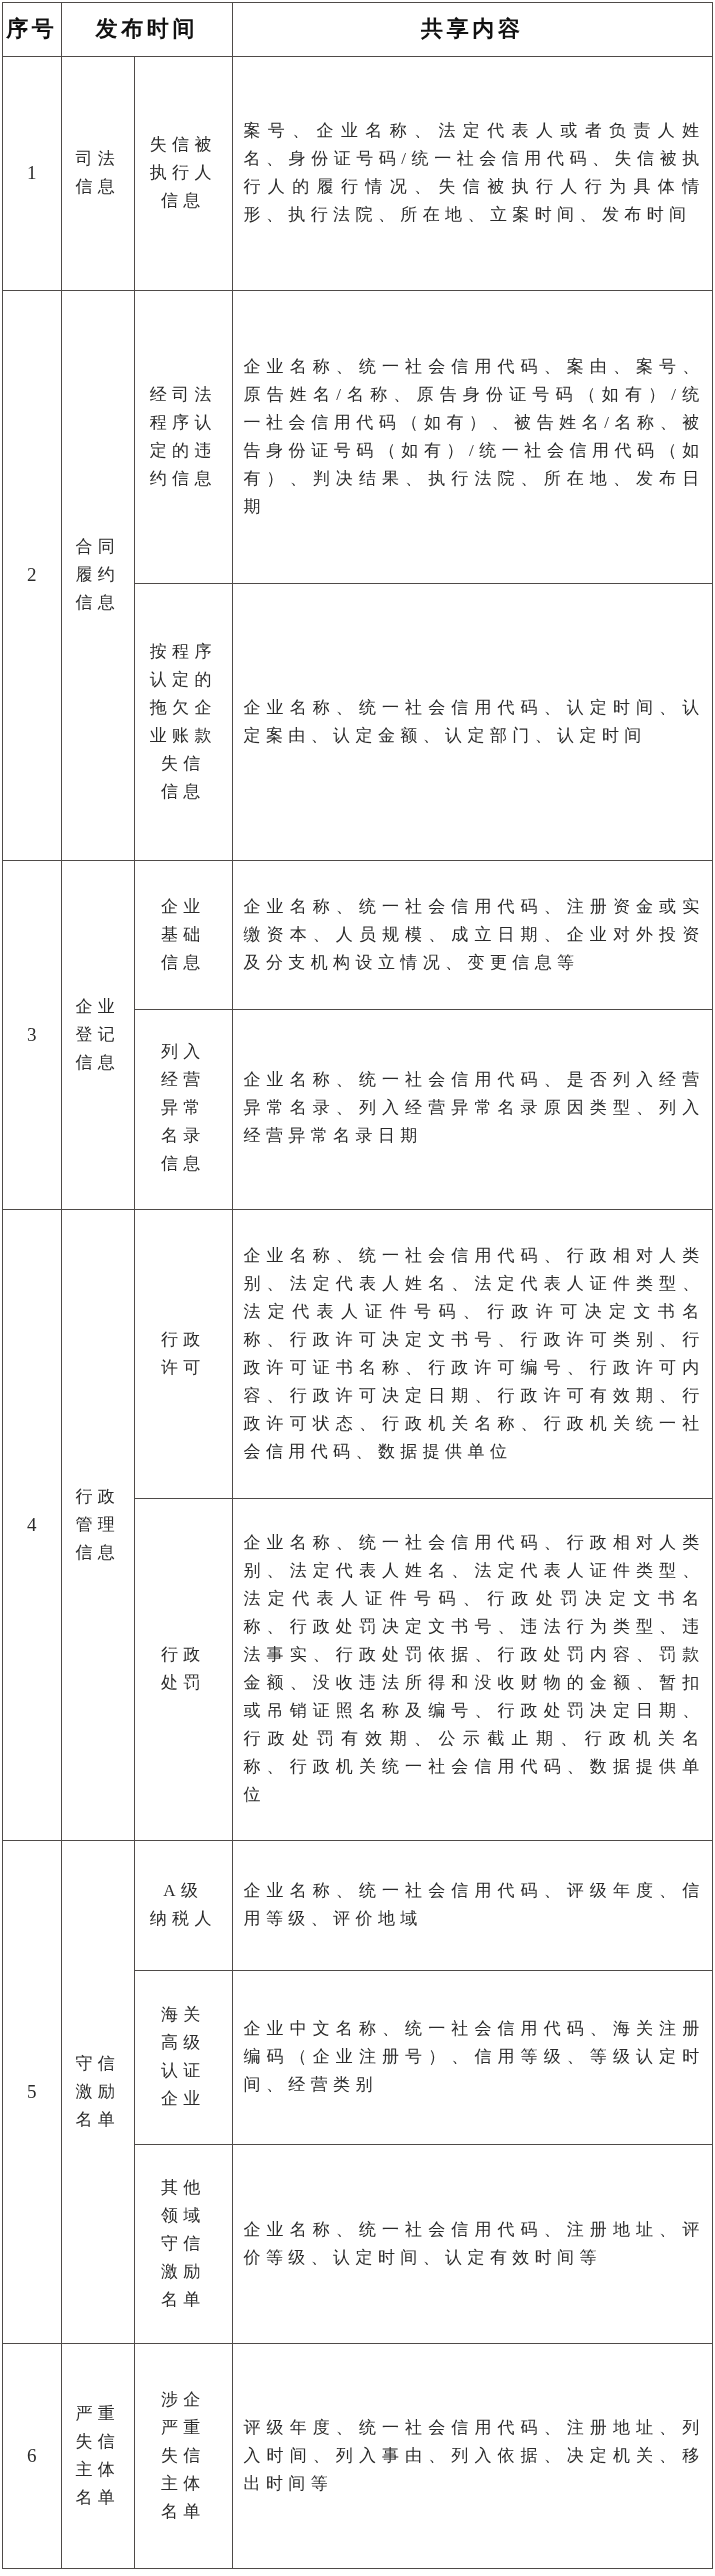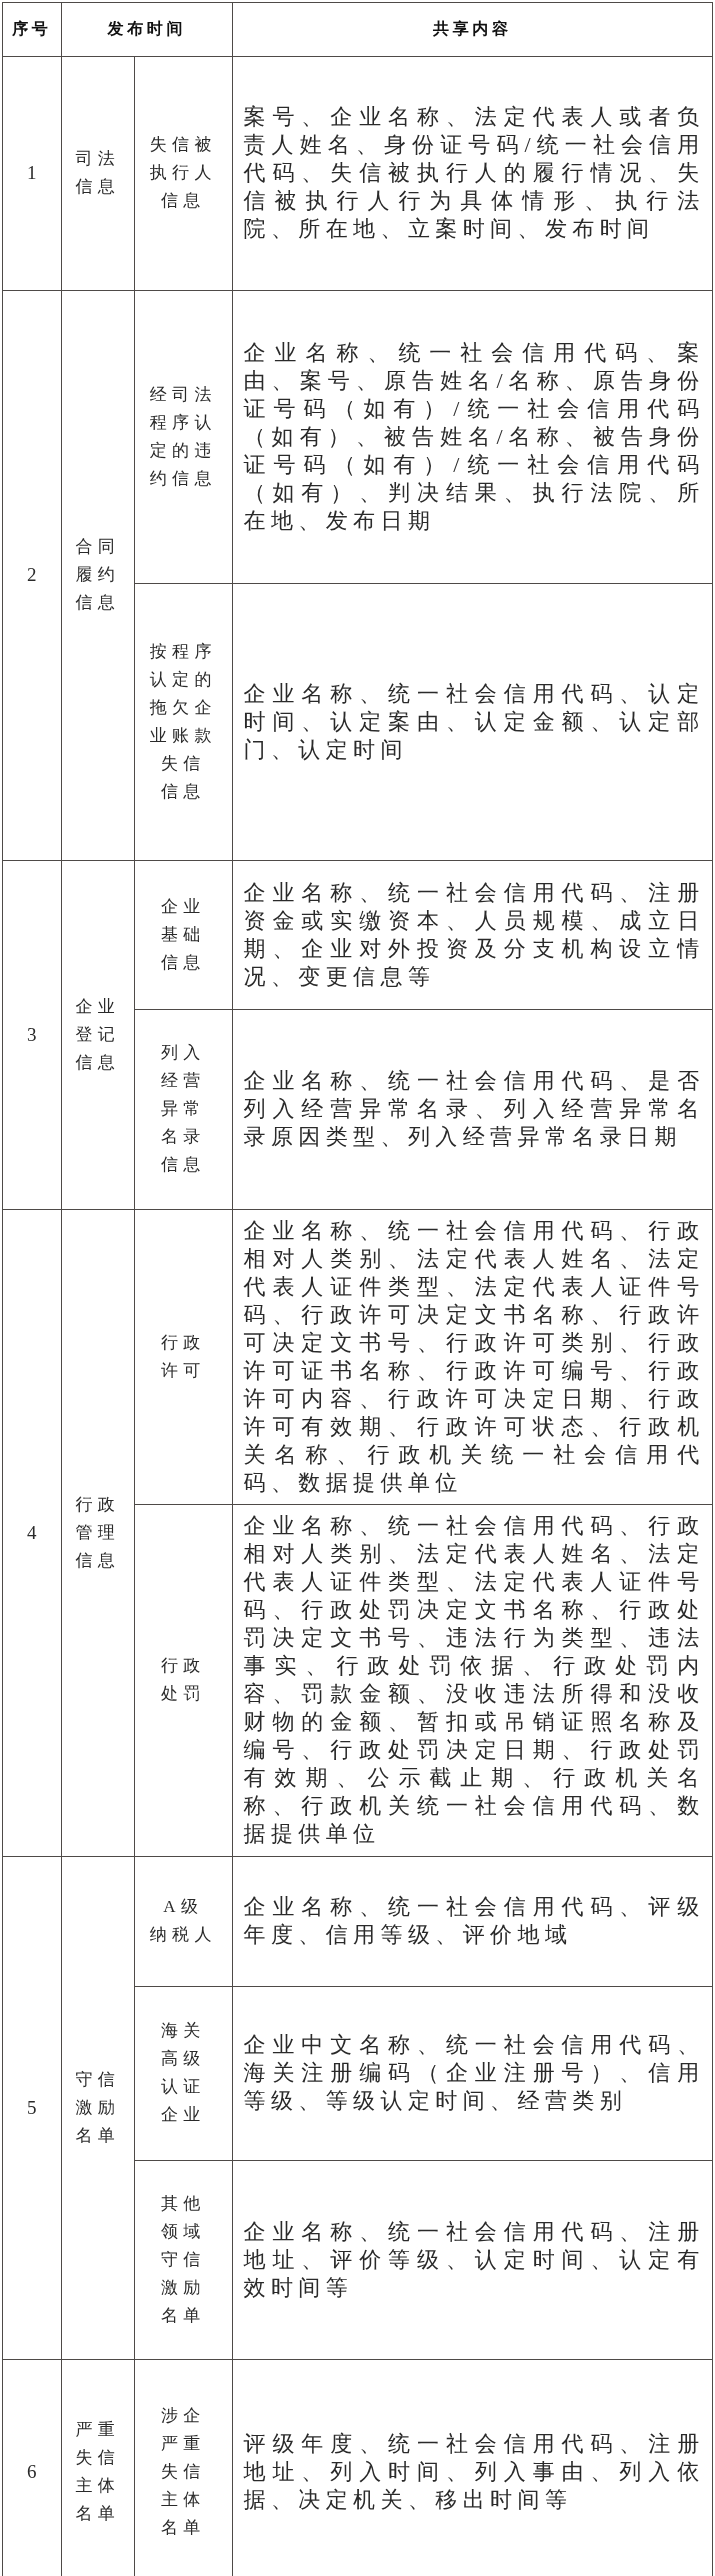--- a/index.html
+++ b/index.html
@@ -19,54 +19,54 @@
   }
   .share-table th, .share-table td {
     border: 1.8px solid #4e4a47;
     vertical-align: middle;
     padding: 0;
     overflow: hidden;
   }
   .share-table th {
     font-family: Liberation Serif, serif;
     font-weight: 700;
-    font-size: 16px;
+    font-size: 22px;
     letter-spacing: 3.6px;
     text-align: center;
     color: #111111;
   }
   td.num {
     font-size: 19px;
     text-align: center;
     color: #2a2a2a;
   }
   td.cat, td.sub {
     font-size: 17px;
     line-height: 28px;
     text-align: center;
     white-space: pre-line;
     letter-spacing: 5.4px;
     color: #2a2a2a;
   }
   td.content {
-    font-size: 22px;
+    font-size: 17px;
     line-height: 28px;
     text-align: justify;
     text-justify: inter-character;
     letter-spacing: 5.4px;
     padding: 7.2px 7.2px 7.2px 10.7px;
     color: #2a2a2a;
   }
   
   tr.h-head { height: 54px; }
   tr.h-r1  { height: 234px; }
   tr.h-r2a { height: 293px; }
   tr.h-r2b { height: 277px; padding-left: 14px; }
   tr.h-r3a { height: 149px; }
-  tr.h-r3b { height: 200px; }
+  tr.h-r3b { height: 200px; font-family: Liberation Mono, monospace; }
   tr.h-r4a { height: 289px; }
   tr.h-r4b { height: 342px; }
   tr.h-r5a { height: 130px; }
   tr.h-r5b { height: 174px; }
   tr.h-r5c { height: 199px; padding-left: 22px; }
   tr.h-r6  { height: 225px; }
 </style>
 </head>
 <body>
 

